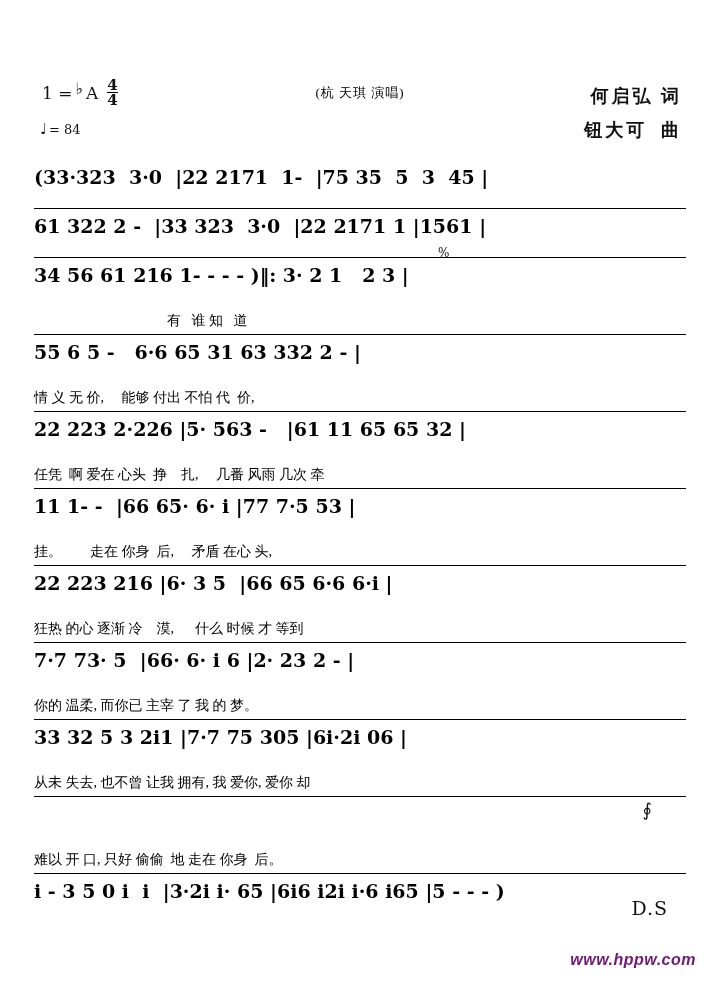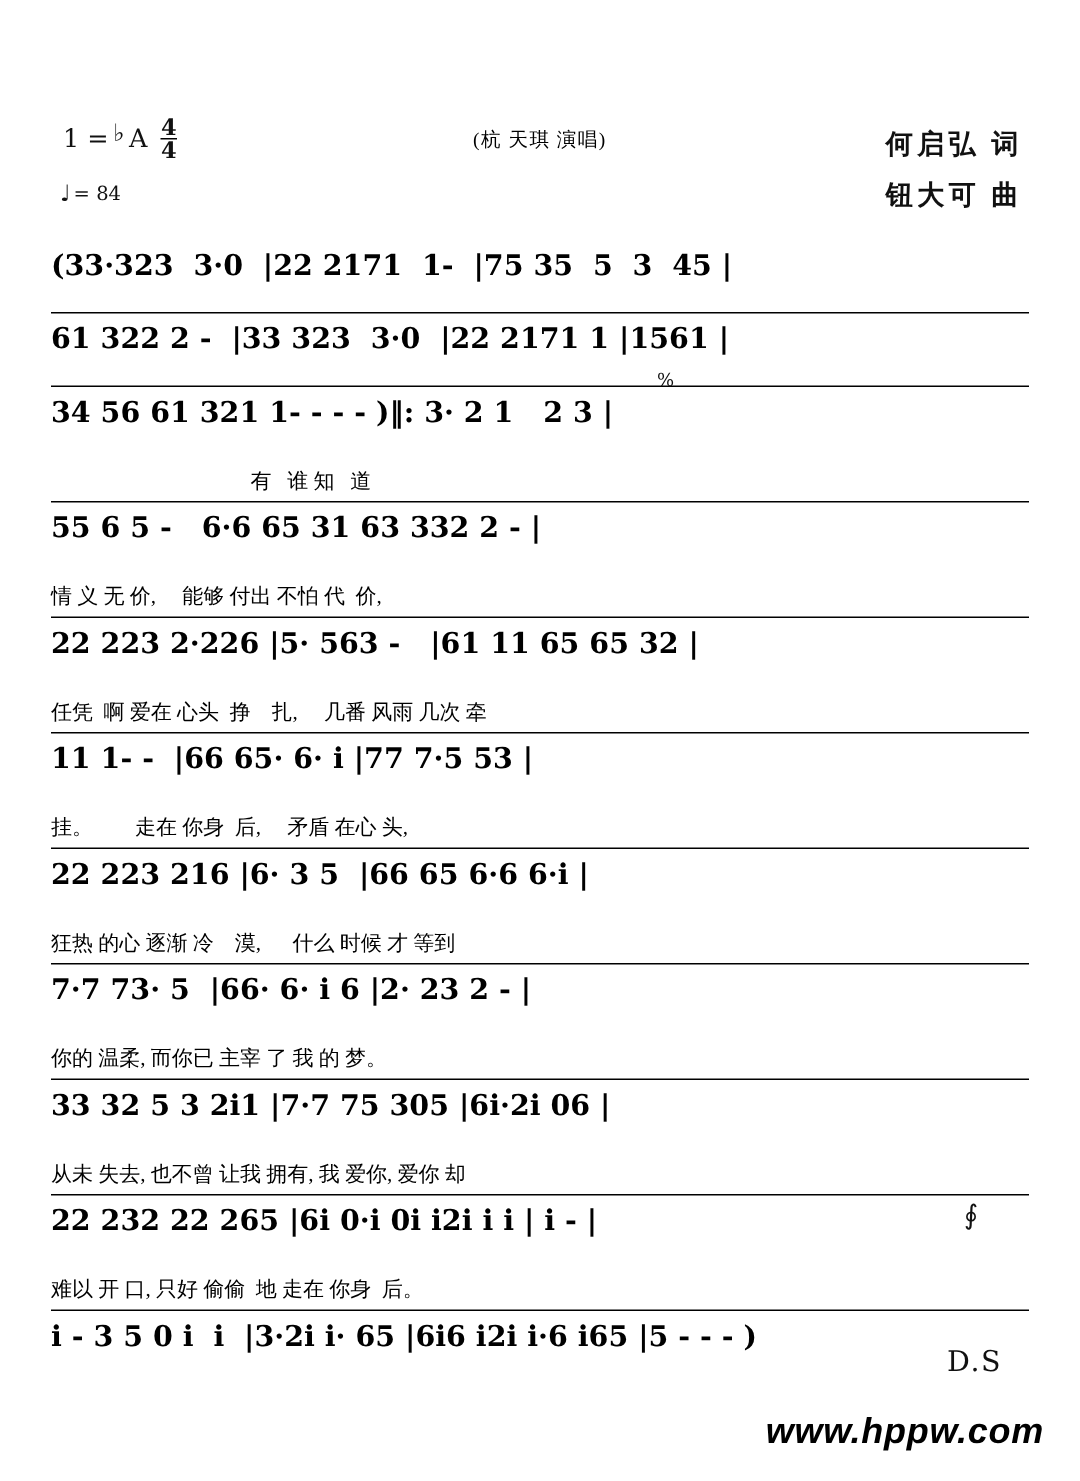--- a/index.html
+++ b/index.html
@@ -89,20 +89,21 @@
     font-weight: bold;
     letter-spacing: 3px;
   }
   .credit2 {
     position: absolute;
     top: 118px;
     right: 38px;
     font-size: 18px;
     font-weight: bold;
     letter-spacing: 3px;
+    font-family: Liberation Mono, monospace;
   }
 
   
   .systems {
     position: absolute;
     top: 160px;
     left: 34px;
     width: 652px;
   }
   .system {
@@ -142,24 +143,24 @@
   .seg-mark {
     position: absolute;
     font-size: 12px;
     font-family: "DejaVu Serif", serif;
   }
   .watermark {
     position: absolute;
     right: 24px;
     bottom: 18px;
     font-family: "Liberation Sans", sans-serif;
-    font-size: 24px;
+    font-size: 16px;
     font-weight: bold;
     font-style: italic;
-    color: #000000;
+    color: #701a75;
     letter-spacing: 0.5px;
   }
   .ds {
     position: absolute;
     right: 52px;
     bottom: 68px;
     font-family: "DejaVu Serif", serif;
     font-size: 19px;
     font-weight: normal;
     letter-spacing: 1px;
@@ -202,21 +203,21 @@
       <div class="lyric"></div>
     </div>
 
     <div class="system">
       <div class="notes">61 322 2 -  |33 323  3·0  |22 2171 1 |1561 |</div>
       <div class="lyric"></div>
     </div>
 
     <div class="system with-lyric">
       <div class="seg-mark" style="left:404px; top:-12px;">%</div>
-      <div class="notes">34 56 61 321 1- - - - )‖: 3· 2 1   2 3 |</div>
+      <div class="notes">34 56 61 216 1- - - - )‖: 3· 2 1   2 3 |</div>
       <div class="lyric">                                      有   谁 知   道</div>
     </div>
 
     <div class="system with-lyric">
       <div class="notes">55 6 5 -   6·6 65 31 63 332 2 - |</div>
       <div class="lyric">情 义 无 价,     能够 付出 不怕 代  价,</div>
     </div>
 
     <div class="system with-lyric">
       <div class="notes">22 223 2·226 |5· 563 -   |61 11 65 65 32 |</div>
@@ -238,21 +239,20 @@
       <div class="lyric">你的 温柔, 而你已 主宰 了 我 的 梦。</div>
     </div>
 
     <div class="system with-lyric">
       <div class="notes">33 32 5 3 2i1 |7·7 75 305 |6i·2i 06 |</div>
       <div class="lyric">从未 失去, 也不曾 让我 拥有, 我 爱你, 爱你 却</div>
     </div>
 
     <div class="system with-lyric">
       <div class="breath" style="top:2px;">∮</div>
-      <div class="notes">22 232 22 265 |6i 0·i 0i i2i i i | i - |</div>
       <div class="lyric">难以 开 口, 只好 偷偷  地 走在 你身  后。</div>
     </div>
 
 
     <div class="system tall" style="border-bottom:none;">
       <div class="notes">i - 3 5 0 i  i  |3·2i i· 65 |6i6 i2i i·6 i65 |5 - - - )</div>
       <div class="lyric"></div>
     </div>
 
   </div>

